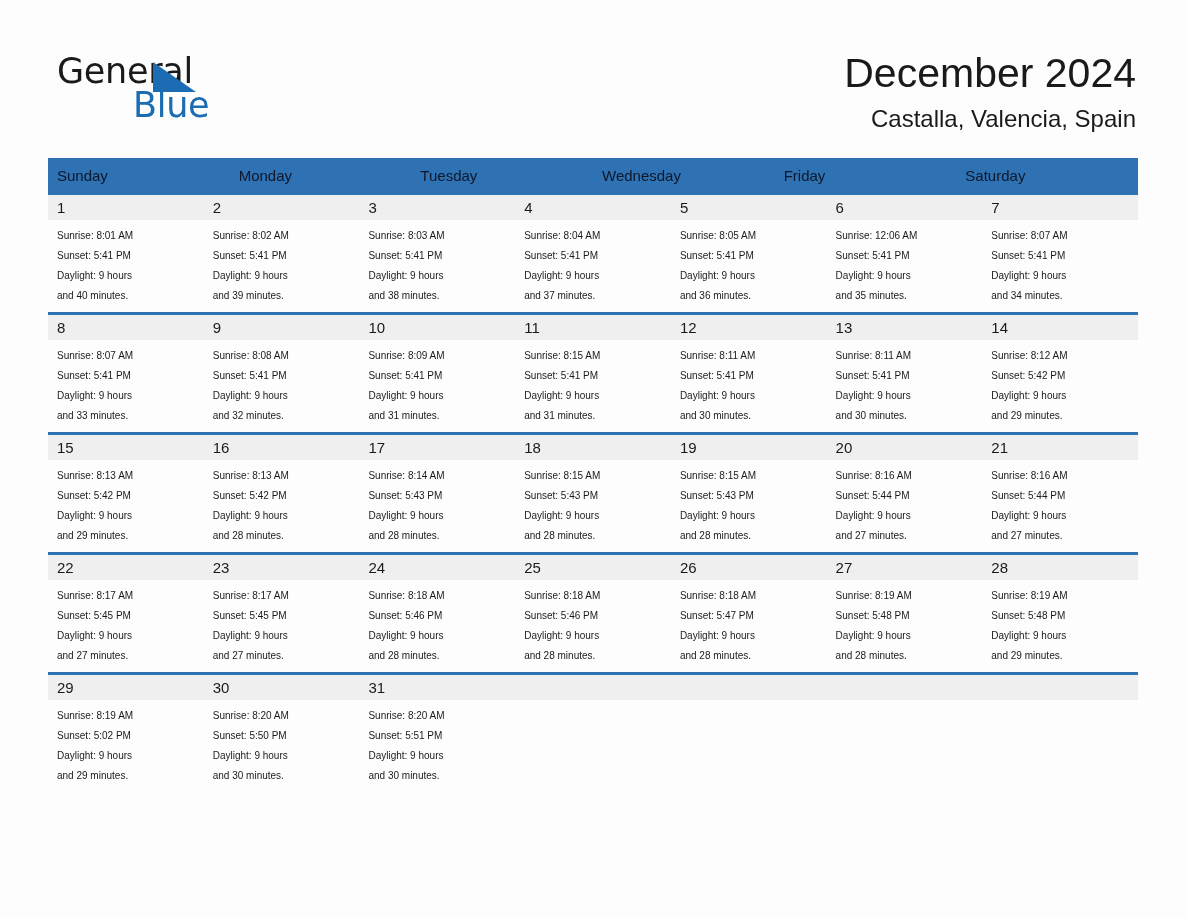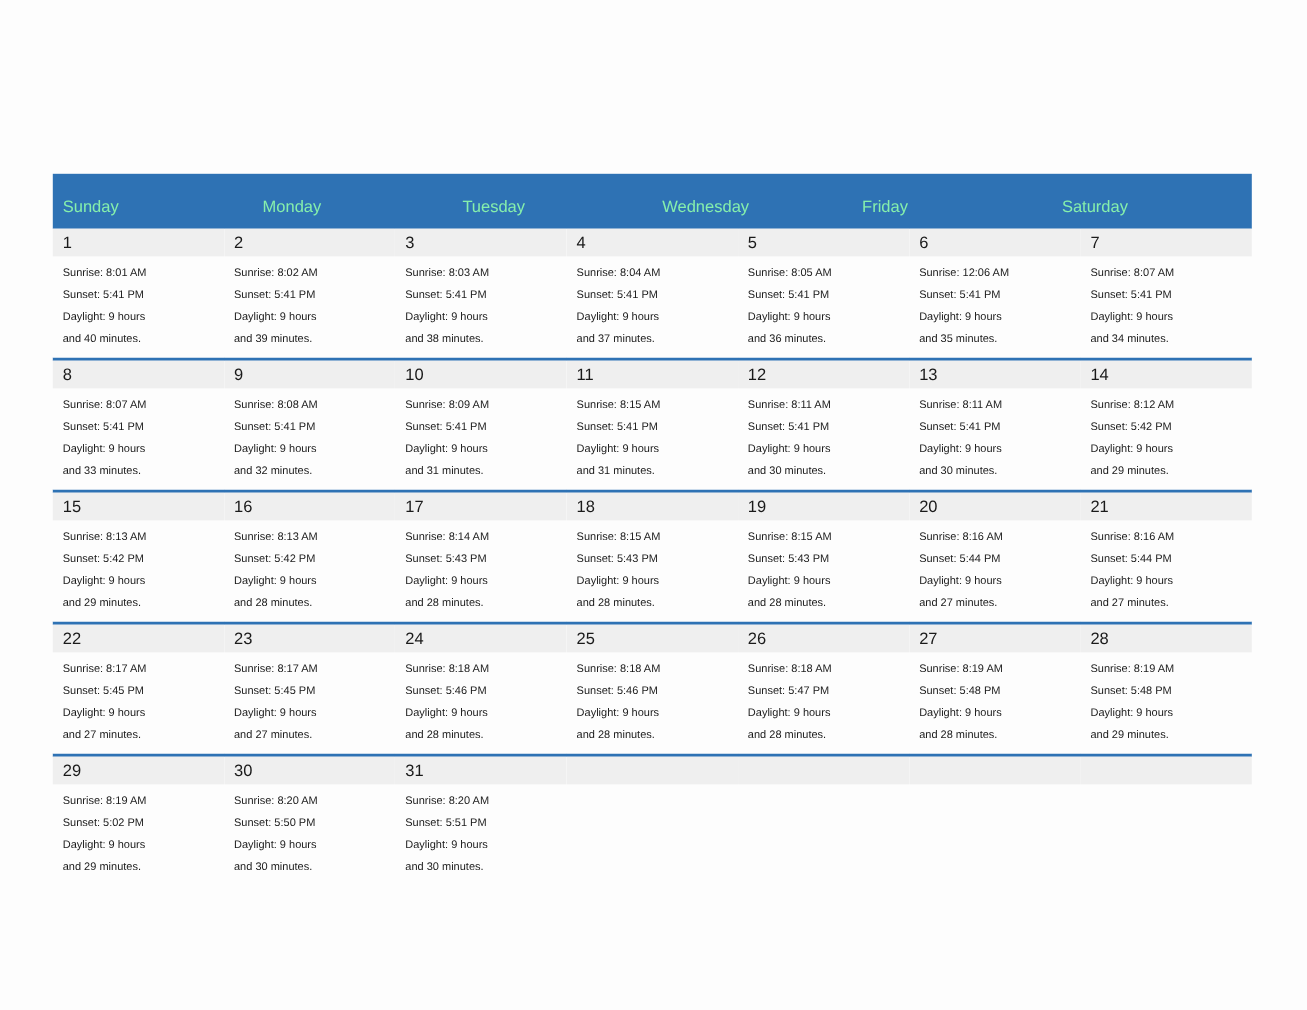--- a/index.html
+++ b/index.html
@@ -95,24 +95,24 @@
     width: 1090px;
   }
   .weekdays {
     display: flex;
     width: 100%;
     background: #2e72b4;
   }
   .weekday {
     flex: 1 1 0;
     box-sizing: border-box;
-    color: #86efac;
+    color: #0f172a;
     font-size: 15px;
     line-height: 18px;
-    padding: 22px 0 10px 9px;
+    padding: 9px 0 10px 9px;
     white-space: nowrap;
   }
   .week {
     display: flex;
     width: 100%;
     border-top: 3px solid #2e72b4;
   }
   .week.first { border-top: none; }
   .day {
     flex: 1 1 0;
@@ -136,20 +136,34 @@
     line-height: 20px;
     color: #1a1a1a;
   }
   .day-body div { white-space: nowrap; }
 </style>
 </head>
 <body>
 
 <div class="page">
 
+  <div class="topbar">
+
+    <div class="brand">
+      <span class="brand-row1">General</span>
+      <span class="brand-tri"></span>
+      <span class="brand-row2">Blue</span>
+    </div>
+
+    <div class="title-block">
+      <div class="cal-title">December 2024</div>
+      <div class="cal-subtitle">Castalla, Valencia, Spain</div>
+    </div>
+
+  </div>
 
   <div class="calendar">
 
     <div class="weekdays">
       <div class="weekday">Sunday</div>
       <div class="weekday">Monday</div>
       <div class="weekday">Tuesday</div>
       <div class="weekday">Wednesday</div>
       <div class="weekday">Friday</div>
       <div class="weekday">Saturday</div>

